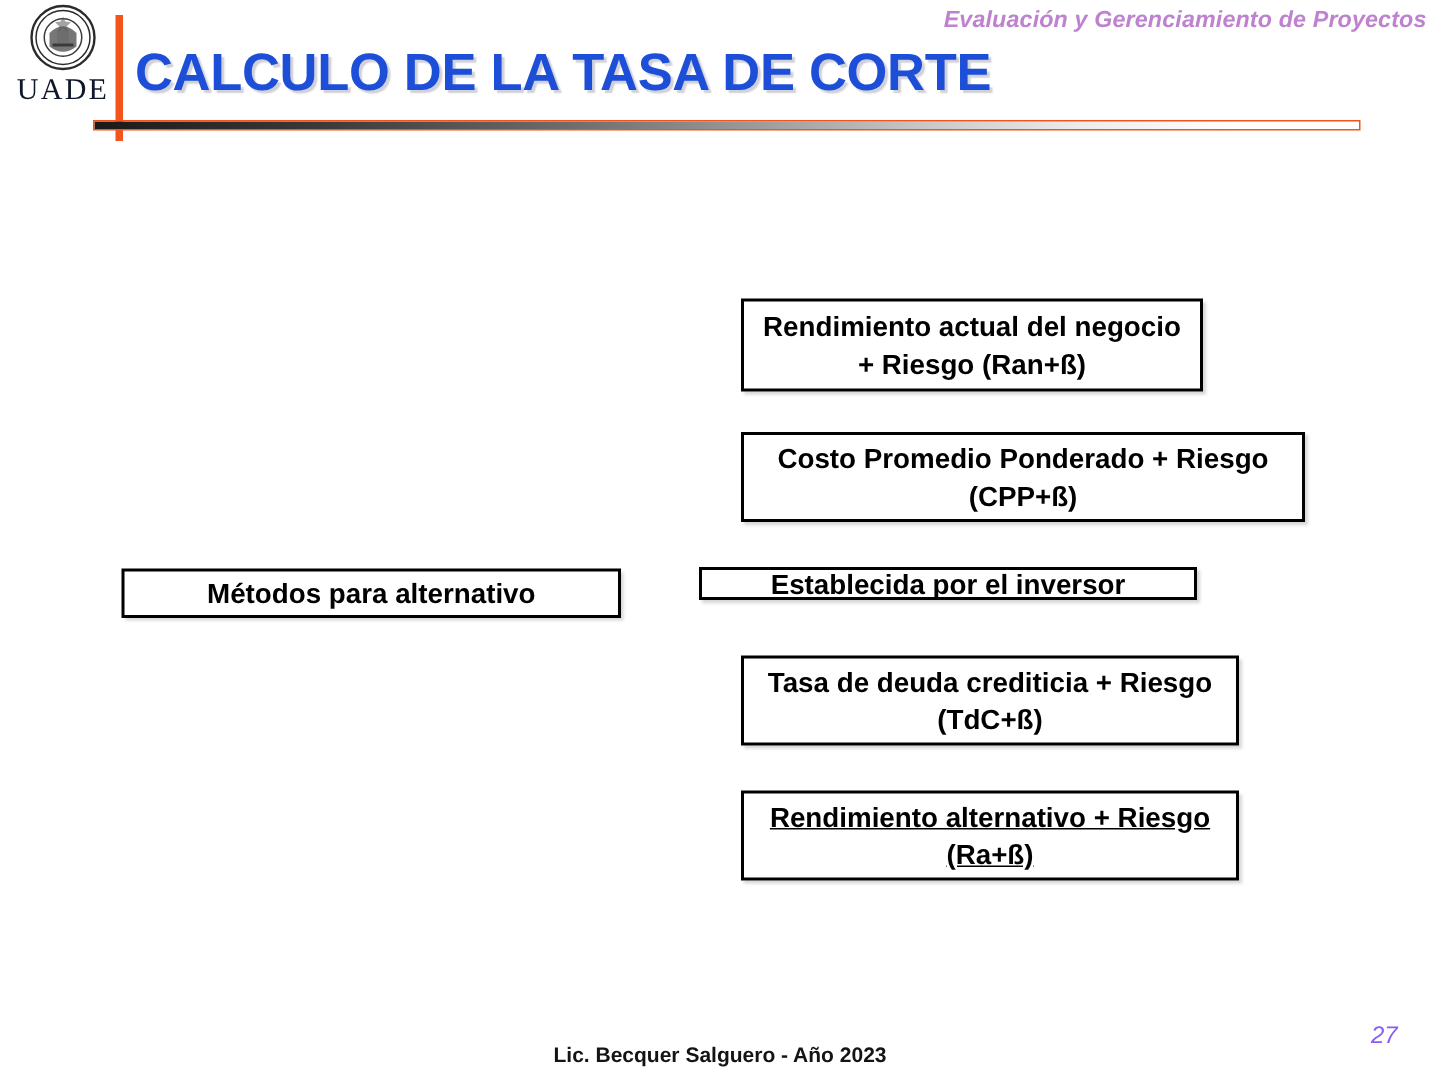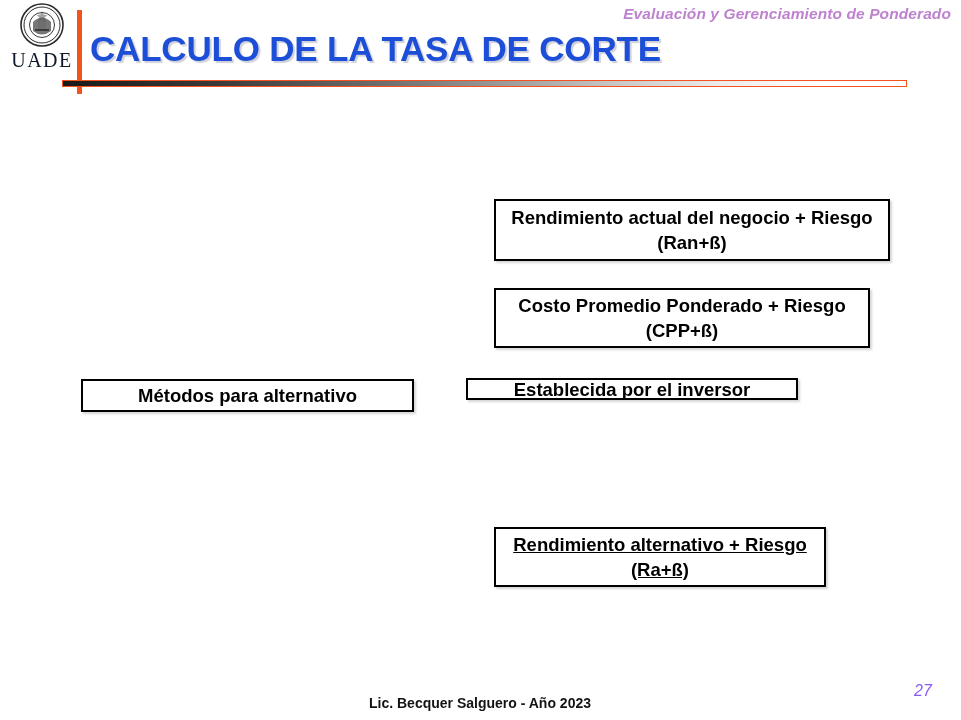--- a/index.html
+++ b/index.html
@@ -119,21 +119,21 @@
     text-align: center;
     color: #000000;
     font-weight: bold;
     font-size: 18.5px;
     line-height: 25px;
     padding: 0 6px;
     box-shadow: 2px 2px 2px rgba(120,120,120,0.30);
   }
 
   #box-methods       { left: 81px;  top: 379px; width: 333px; height: 33px; }
-  #box-ran           { left: 494px; top: 199px; width: 396px; height: 62px; }
+  #box-ran           { left: 494px; top: 199px; width: 308px; height: 62px; }
   #box-cpp           { left: 494px; top: 288px; width: 376px; height: 60px; }
   #box-inversor      { left: 466px; top: 378px; width: 332px; height: 22px; }
   #box-tdc           { left: 494px; top: 437px; width: 332px; height: 60px; }
   #box-ra            { left: 494px; top: 527px; width: 332px; height: 60px; text-decoration: underline; }
 
   
   #slide-footer {
     position: absolute;
     left: 0;
     top: 695px;
@@ -173,37 +173,38 @@
         <rect x="19" y="18" width="8" height="9" fill="#6e6e6e"></rect>
         <path d="M16 27 h14 v2 h-14 z" fill="#3a3a3a"></path>
         <path d="M23 9 l1.6 3.4 3.7 .5 -2.7 2.6 .7 3.7 -3.3 -1.8 -3.3 1.8 .7 -3.7 -2.7 -2.6 3.7 -.5 z" fill="#5a5a5a" opacity="0.55"></path>
       </svg>
     </div>
     <div id="uade-wordmark">UADE</div>
   </div>
 
   <div id="header-vbar"></div>
 
-  <div id="course-subtitle">Evaluación y Gerenciamiento de Ponderado</div>
+  <div id="course-subtitle">Evaluación y Gerenciamiento de Proyectos</div>
 
   <div id="slide-title">CALCULO DE LA TASA DE CORTE</div>
 
   <div id="header-rule"></div>
 </div>
 
 <div id="diagram">
 
   <div class="concept-box" id="box-methods">Métodos para alternativo</div>
 
   <div class="concept-box" id="box-ran">Rendimiento actual del negocio + Riesgo (Ran+ß)</div>
 
   <div class="concept-box" id="box-cpp">Costo Promedio Ponderado + Riesgo (CPP+ß)</div>
 
   <div class="concept-box" id="box-inversor">Establecida por el inversor</div>
 
+  <div class="concept-box" id="box-tdc">Tasa de deuda crediticia + Riesgo (TdC+ß)</div>
 
   <div class="concept-box" id="box-ra">Rendimiento alternativo + Riesgo (Ra+ß)</div>
 </div>
 
 <div id="slide-footer">
   <div id="footer-credit">Lic. Becquer Salguero - Año 2023</div>
   <div id="slide-number">27</div>
 </div>
 
 </body></html>

